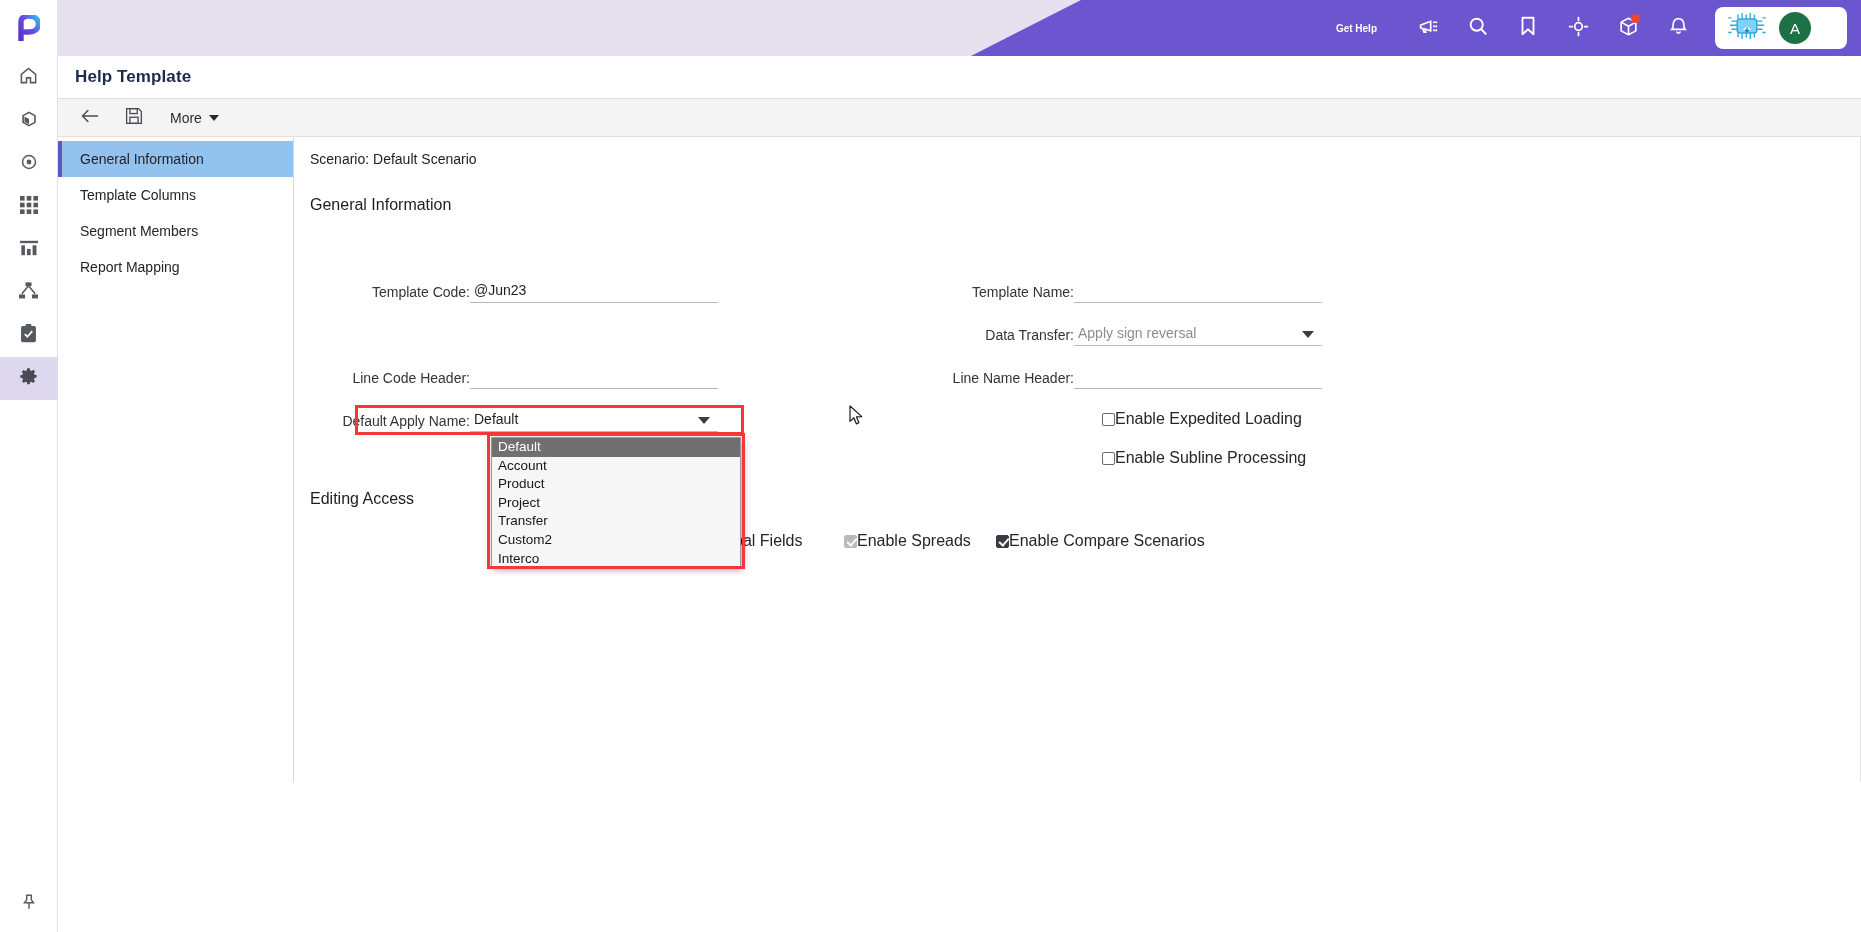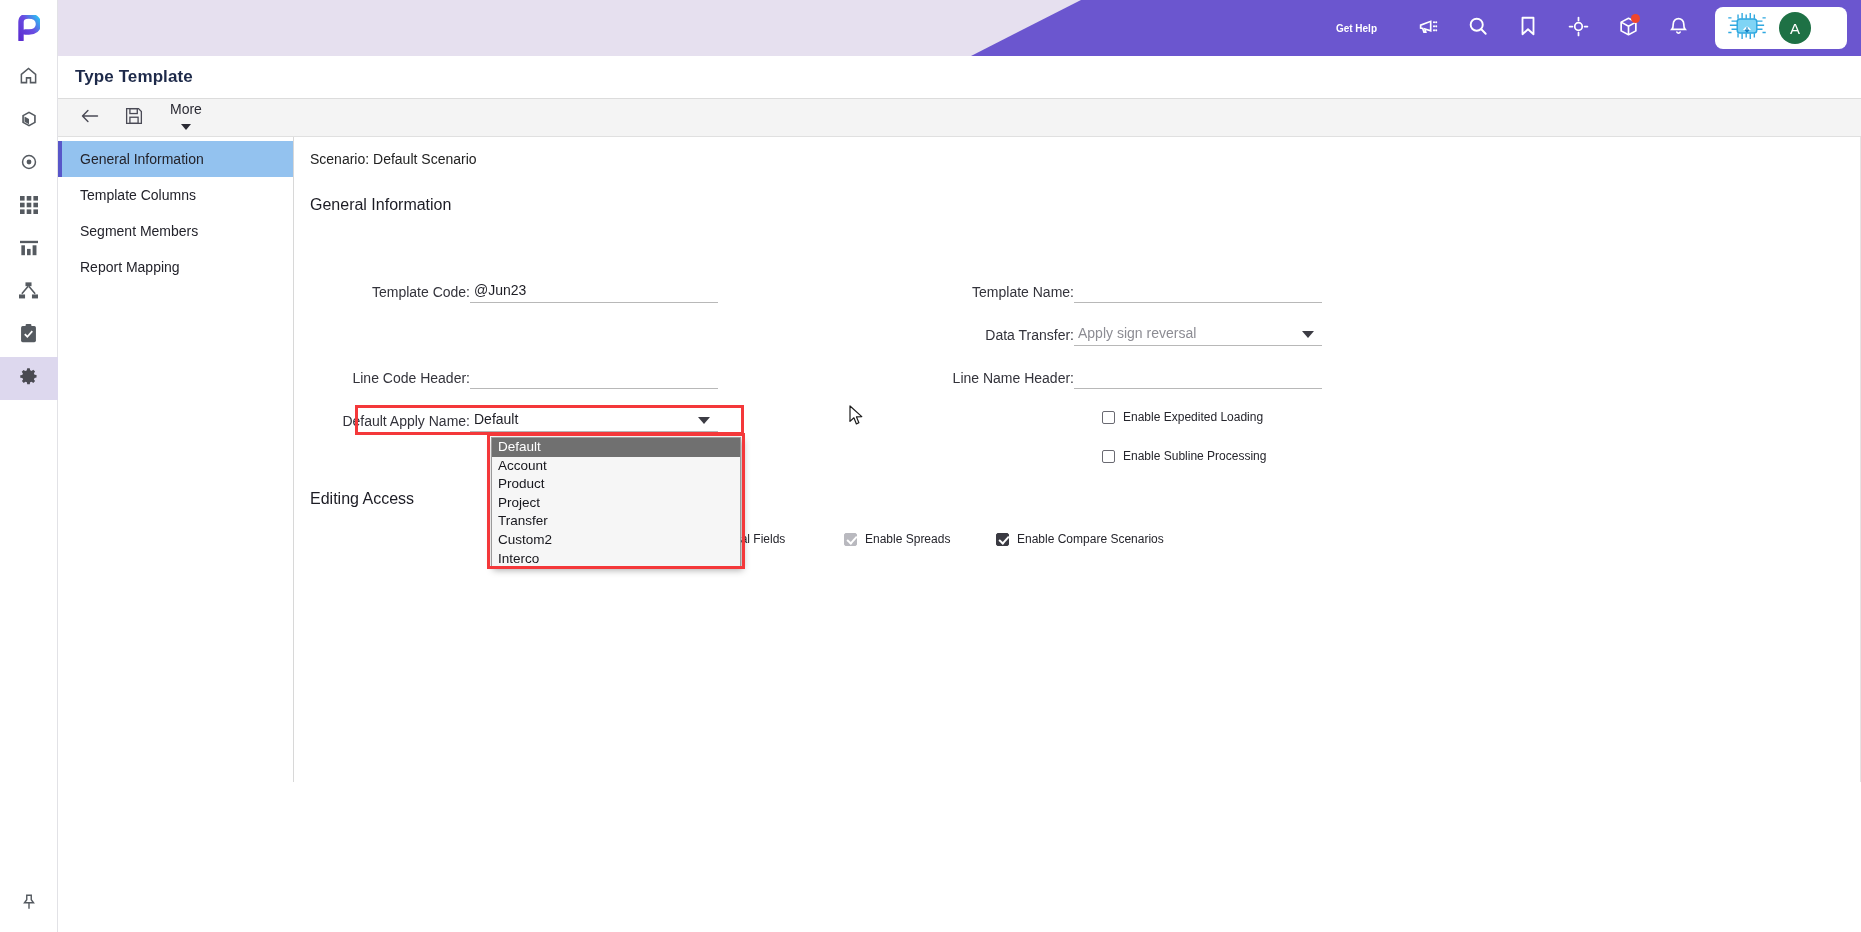--- a/index.html
+++ b/index.html
@@ -101,21 +101,21 @@
     gap: 4px; padding-left: 12px;
   }
   .tb-btn {
     width: 40px; height: 34px;
     display: flex; align-items: center; justify-content: center;
     color: #4a4a55;
   }
   .tb-more {
     display: flex; align-items: center; gap: 7px;
     padding: 0 12px; height: 34px;
-    font-size: 14px; color: #2a2a33; flex-direction: column;
+    font-size: 14px; color: #2a2a33;
   }
   .caret-dn {
     width: 0; height: 0;
     border-left: 5px solid transparent;
     border-right: 5px solid transparent;
     border-top: 6px solid #2a2a33;
   }
 
   
   .subnav {
@@ -180,22 +180,22 @@
 
   
   .col-l .flabel { width: 160px; }
   .col-l .fctl { width: 248px; }
   
   .col-r .flabel { width: 160px; }
   .col-r .fctl { width: 248px; }
 
   
   .cbx-row {
-    position: absolute; display: flex; align-items: center; gap: 8px;
-    font-size: 12px; color: #25252c;
+    position: absolute; display: flex; align-items: center; 
+    font-size: 16px; color: #25252c;
   }
   .cbx {
     width: 13px; height: 13px;
     border: 1px solid #6a6a72; background: #ffffff;
     border-radius: 2px; position: relative; flex: none;
   }
   .cbx.checked { background: #3a3a42; border-color: #3a3a42; }
   .cbx.checked::after {
     content: ""; position: absolute;
     left: 3.5px; top: 0.5px; width: 4px; height: 8px;
@@ -431,21 +431,21 @@
             <path d="M22 25 q5 -9 10 0" fill="#ffffff"></path>
             <path d="M27 21.5 v5 M24.6 24.6 L27 27 L29.4 24.6" stroke="#1783c4" stroke-width="1.6" fill="none"></path>
           </svg>
         </span>
         <span class="avatar">A</span>
       </div>
     </div>
   </div>
 
   <div class="title-bar">
-    <h1>Type Template</h1>
+    <h1>Help Template</h1>
   </div>
 
   <div class="toolbar">
     <div class="tb-btn">
       <span>
         <svg width="20" height="18" viewBox="0 0 24 20" fill="none" stroke="#4a4a55" stroke-width="1.7" stroke-linecap="round" stroke-linejoin="round">
           <path d="M21 10H3M9.5 3.5 3 10l6.5 6.5"></path>
         </svg>
       </span>
     </div>

